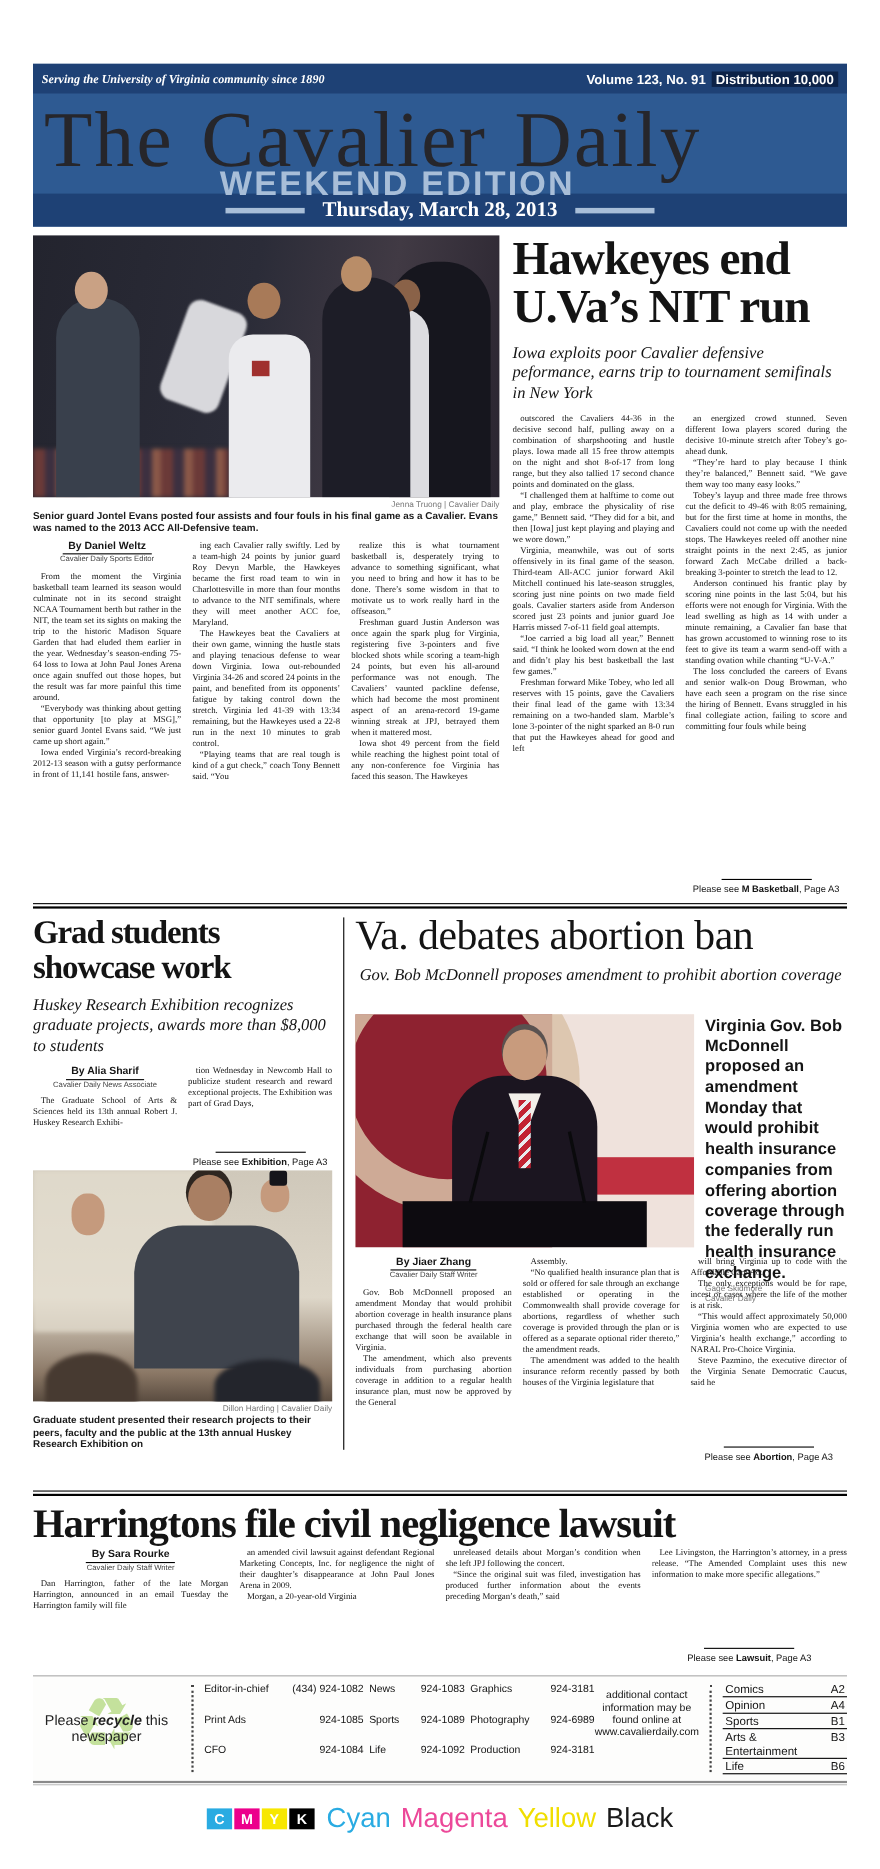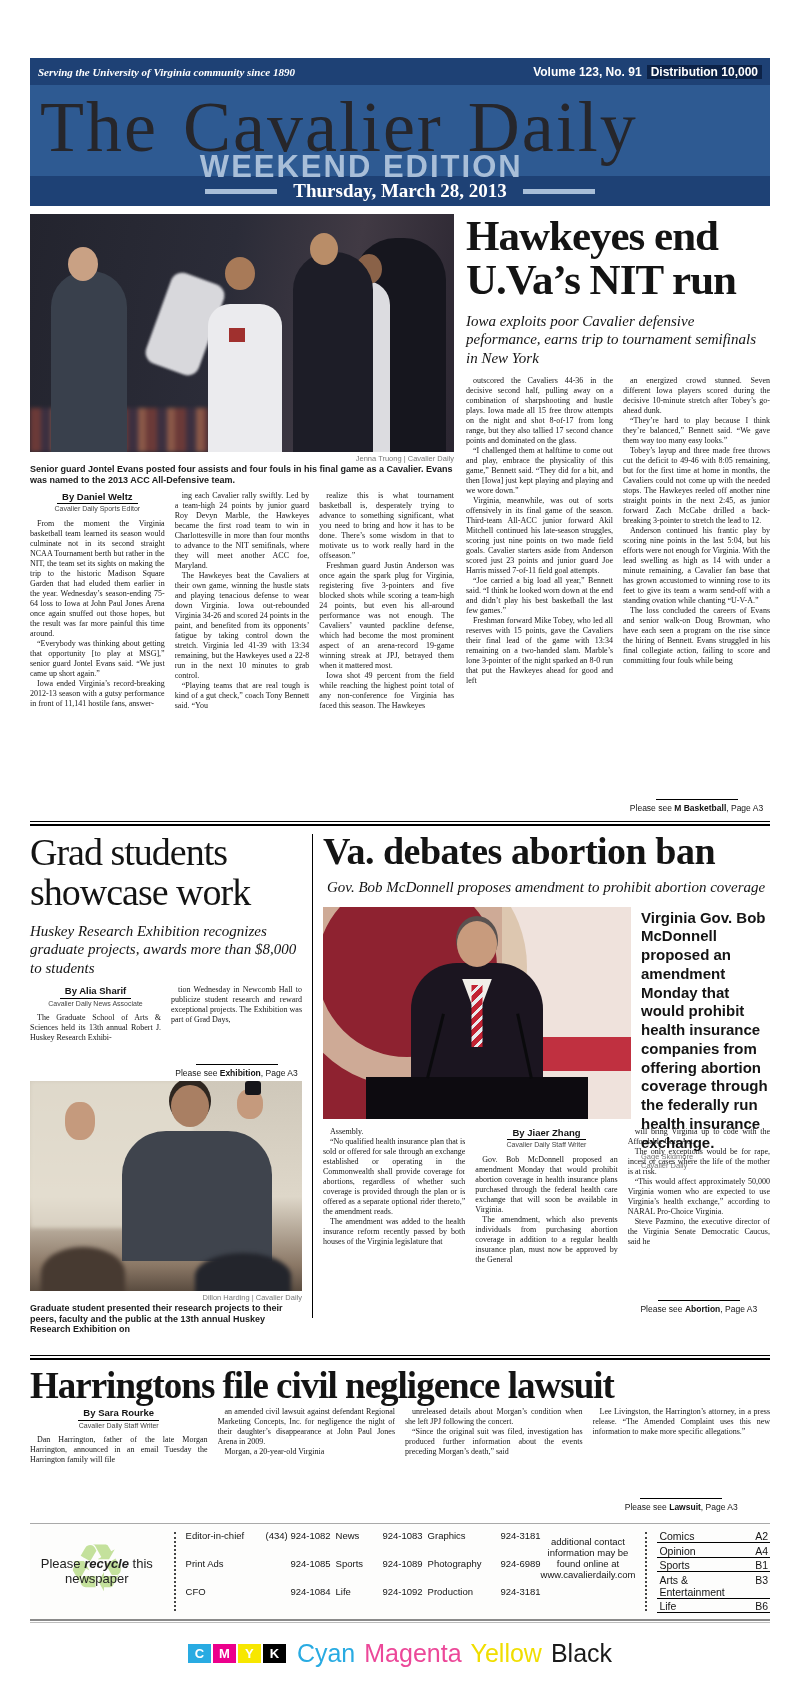--- a/index.html
+++ b/index.html
@@ -46,26 +46,26 @@
 .bb-sub { margin-top:9px; margin-bottom:8px; }
 .ph-bb { height:238px; background:linear-gradient(100deg,#23242e 0%,#2b2c38 45%,#413a44 72%,#2a2530 100%); }
 .sm-left .cols { height:296px; margin-top:5px; }
 .sm-right .cols { flex:1; overflow:hidden; }
 
 
 .story-row2 { display:flex; height:516px; }
 .grad-mod { width:272px; }
 .vline { width:1px; background:#000; margin:2px 10px 30px; }
 .ab-mod { flex:1; }
-.grad-head { font-size:38px; line-height:1.06; font-weight:normal; letter-spacing:-1px; white-space:pre-line; }
+.grad-head { font-size:30px; line-height:1.06; font-weight:bold; letter-spacing:-1px; white-space:pre-line; }
 .grad-sub { margin:9px 0 7px; }
 .grad-cols { height:94px; }
 .ph-grad { height:210px; margin-top:2px; background:linear-gradient(180deg,#cfc8ba 0%,#ded7c9 55%,#8a7765 88%,#5a4c40 100%); }
-.ab-head { font-size:38px; line-height:1.02; font-weight:bold; letter-spacing:-0.5px; }
-.ab-sub { margin:7px 0 10px 4px; }
+.ab-head { font-size:38px; line-height:1.02; font-weight:normal; letter-spacing:-0.5px; }
+.ab-sub { margin:7px 0 25px 4px; }
 .ab-photo-row { display:flex; gap:10px; height:212px; }
 .ph-mc { width:308px; background:linear-gradient(90deg,#efe2dc 0%,#efe2dc 100%); }
 .ab-capcol { flex:1; display:flex; flex-direction:column; justify-content:space-between; padding:2px 0 4px; }
 .ab-cap { font-family:"Liberation Sans",sans-serif; font-weight:bold; font-size:15px; line-height:1.25; }
 .ab-credit { font-family:"Liberation Sans",sans-serif; font-size:7.5px; color:#787878; white-space:pre-line; }
 .ab-cols { height:188px; margin-top:8px; }
 
 
 .law-head { font-size:37px; line-height:1.1; font-weight:bold; letter-spacing:-1px; }
 .law-sub { font-size:13.5px; margin:5px 0 7px; }
@@ -162,21 +162,21 @@
       </div>
     </div>
     <div class="sm-right">
       <h1 class="bb-head">Hawkeyes end
 U.Va’s NIT run</h1>
       <p class="subhead bb-sub">Iowa exploits poor Cavalier defensive peformance, earns trip to tournament semifinals in New York</p>
       <div class="cols">
         <div class="col">
           <div class="paras">
               <p>outscored the Cavaliers 44-36 in the decisive second half, pulling away on a combination of sharpshooting and hustle plays. Iowa made all 15 free throw attempts on the night and shot 8-of-17 from long range, but they also tallied 17 second chance points and dominated on the glass.</p>
-              <p>“I challenged them at halftime to come out and play, embrace the physicality of this game,” Bennett said. “They did for a bit, and then [Iowa] just kept playing and playing and we wore down.”</p>
+              <p>“I challenged them at halftime to come out and play, embrace the physicality of rise game,” Bennett said. “They did for a bit, and then [Iowa] just kept playing and playing and we wore down.”</p>
               <p>Virginia, meanwhile, was out of sorts offensively in its final game of the season. Third-team All-ACC junior forward Akil Mitchell continued his late-season struggles, scoring just nine points on two made field goals. Cavalier starters aside from Anderson scored just 23 points and junior guard Joe Harris missed 7-of-11 field goal attempts.</p>
               <p>“Joe carried a big load all year,” Bennett said. “I think he looked worn down at the end and didn’t play his best basketball the last few games.”</p>
               <p>Freshman forward Mike Tobey, who led all reserves with 15 points, gave the Cavaliers their final lead of the game with 13:34 remaining on a two-handed slam. Marble’s lone 3-pointer of the night sparked an 8-0 run that put the Hawkeyes ahead for good and left</p>
             </div>
         </div>
         <div class="col col-flex">
           <div class="paras">
               <p>an energized crowd stunned. Seven different Iowa players scored during the decisive 10-minute stretch after Tobey’s go-ahead dunk.</p>
               <p>“They’re hard to play because I think they’re balanced,” Bennett said. “We gave them way too many easy looks.”</p>
               <p>Tobey’s layup and three made free throws cut the deficit to 49-46 with 8:05 remaining, but for the first time at home in months, the Cavaliers could not come up with the needed stops. The Hawkeyes reeled off another nine straight points in the next 2:45, as junior forward Zach McCabe drilled a back-breaking 3-pointer to stretch the lead to 12.</p>
@@ -250,34 +250,34 @@
           <div class="sh" style="right:34%;bottom:40px;width:3px;height:66px;background:#0a0a0c;transform:rotate(-12deg)"></div>
         </div>
         <div class="ab-capcol">
           <div class="ab-cap">Virginia Gov. Bob McDonnell proposed an amendment Monday that would prohibit health insurance companies from offering abortion coverage through the federally run health insurance exchange.</div>
           <div class="ab-credit">Gage Skidmore
 Cavalier Daily</div>
         </div>
       </div>
       <div class="cols ab-cols">
         <div class="col">
+          <div class="byline">
+            <span class="byline-name">By Jiaer Zhang</span>
+            <div class="byline-title">Cavalier Daily Staff Writer</div>
+          </div>
+          <div class="paras">
+              <p>Gov. Bob McDonnell proposed an amendment Monday that would prohibit abortion coverage in health insurance plans purchased through the federal health care exchange that will soon be available in Virginia.</p>
+              <p>The amendment, which also prevents individuals from purchasing abortion coverage in addition to a regular health insurance plan, must now be approved by the General</p>
+            </div>
+        </div>
+        <div class="col">
           <div class="paras">
               <p>Assembly.</p>
               <p>“No qualified health insurance plan that is sold or offered for sale through an exchange established or operating in the Commonwealth shall provide coverage for abortions, regardless of whether such coverage is provided through the plan or is offered as a separate optional rider thereto,” the amendment reads.</p>
               <p>The amendment was added to the health insurance reform recently passed by both houses of the Virginia legislature that</p>
-            </div>
-        </div>
-        <div class="col">
-          <div class="byline">
-            <span class="byline-name">By Jiaer Zhang</span>
-            <div class="byline-title">Cavalier Daily Staff Writer</div>
-          </div>
-          <div class="paras">
-              <p>Gov. Bob McDonnell proposed an amendment Monday that would prohibit abortion coverage in health insurance plans purchased through the federal health care exchange that will soon be available in Virginia.</p>
-              <p>The amendment, which also prevents individuals from purchasing abortion coverage in addition to a regular health insurance plan, must now be approved by the General</p>
             </div>
         </div>
         <div class="col col-flex">
           <div class="paras">
               <p>will bring Virginia up to code with the Affordable Care Act.</p>
               <p>The only exceptions would be for rape, incest or cases where the life of the mother is at risk.</p>
               <p>“This would affect approximately 50,000 Virginia women who are expected to use Virginia’s health exchange,” according to NARAL Pro-Choice Virginia.</p>
               <p>Steve Pazmino, the executive director of the Virginia Senate Democratic Caucus, said he</p>
             </div>
           <div class="jump">

